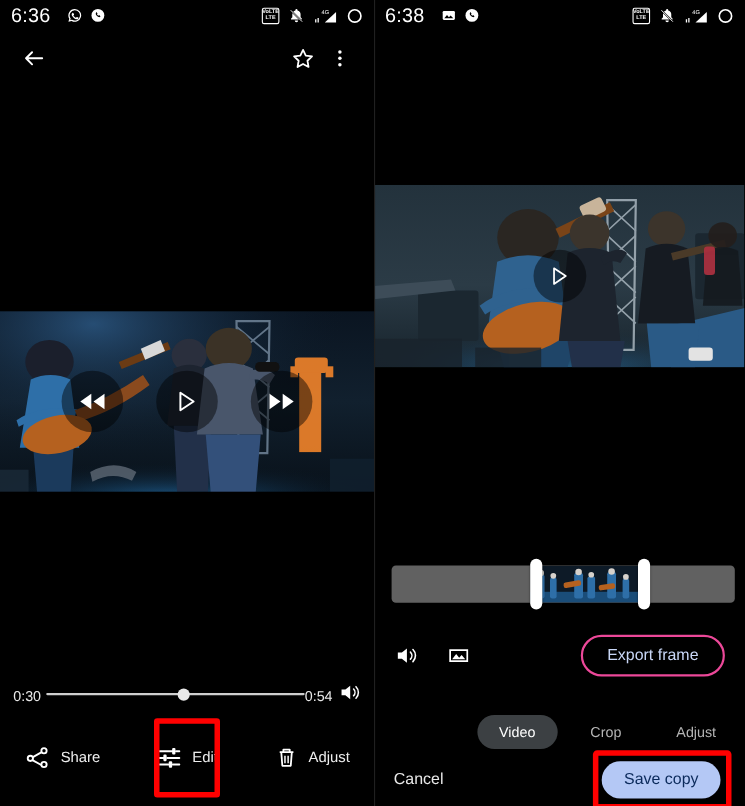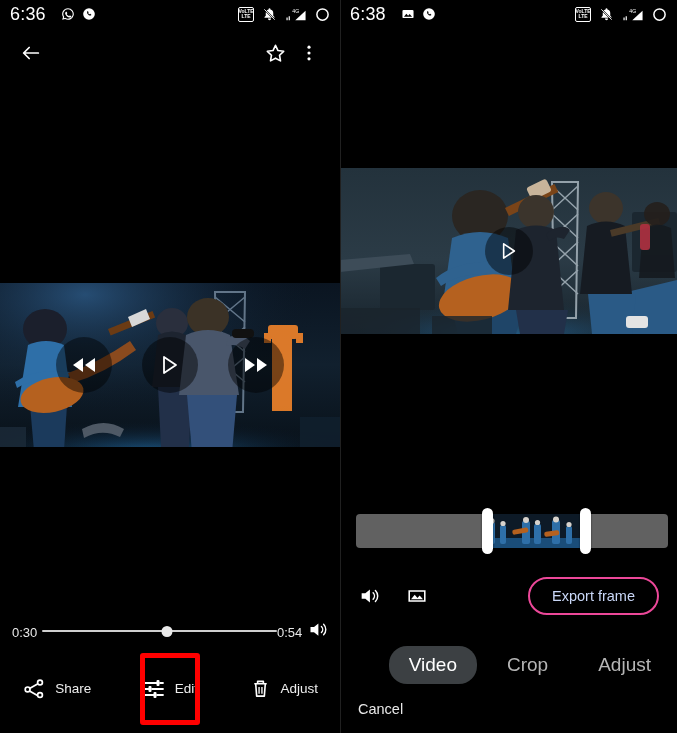--- a/index.html
+++ b/index.html
@@ -65,21 +65,21 @@
 
   
   .toolrow{position:absolute;left:0;top:575px;width:337px;height:42px;display:flex;
     align-items:center;padding:0 18px;box-sizing:border-box;gap:26px;}
   .pillbtn{margin-left:auto;border:2px solid #ec4899;border-radius:20px;padding:9px 22px;
     color:#c9d7f7;font-size:14.5px;cursor:pointer;background:transparent;}
 
   
   .tabs{position:absolute;left:0;top:645px;width:337px;height:40px;display:flex;
     align-items:center;justify-content:flex-end;gap:10px;padding-right:6px;box-sizing:border-box;}
-  .tab{color:#b5b5b5;font-size:19px;padding:8px 20px;border-radius:18px;cursor:pointer;}
+  .tab{color:#b5b5b5;font-size:13px;padding:8px 20px;border-radius:18px;cursor:pointer;}
   .tab.sel{background:#3c4043;color:#fff;}
 
   
   .botrow{position:absolute;left:0;bottom:0;width:337px;height:48px;display:flex;
     align-items:center;padding:0 18px;box-sizing:border-box;}
   .cancel{color:#e8e8e8;font-size:14.5px;cursor:pointer;}
   .savewrap{margin-left:auto;position:relative;padding:4px;}
   .savebtn{background:#b4c8f5;color:#0b2a5b;font-size:14.5px;border:none;border-radius:18px;
     padding:9px 20px;cursor:pointer;font-family:"Liberation Sans",sans-serif;}
   .hl-box2{position:absolute;left:-4px;top:-6px;right:-6px;bottom:-6px;border:5px solid #f00;
@@ -448,16 +448,20 @@
     </div>
 
     <div class="tabs">
       <div class="tab sel">Video</div>
       <div class="tab">Crop</div>
       <div class="tab">Adjust</div>
     </div>
 
     <div class="botrow">
       <span class="cancel">Cancel</span>
+      <span class="savewrap">
+        <div class="hl-box2"></div>
+        <button class="savebtn">Save copy</button>
+      </span>
     </div>
   </div>
 
 </div>
 
 </body></html>

